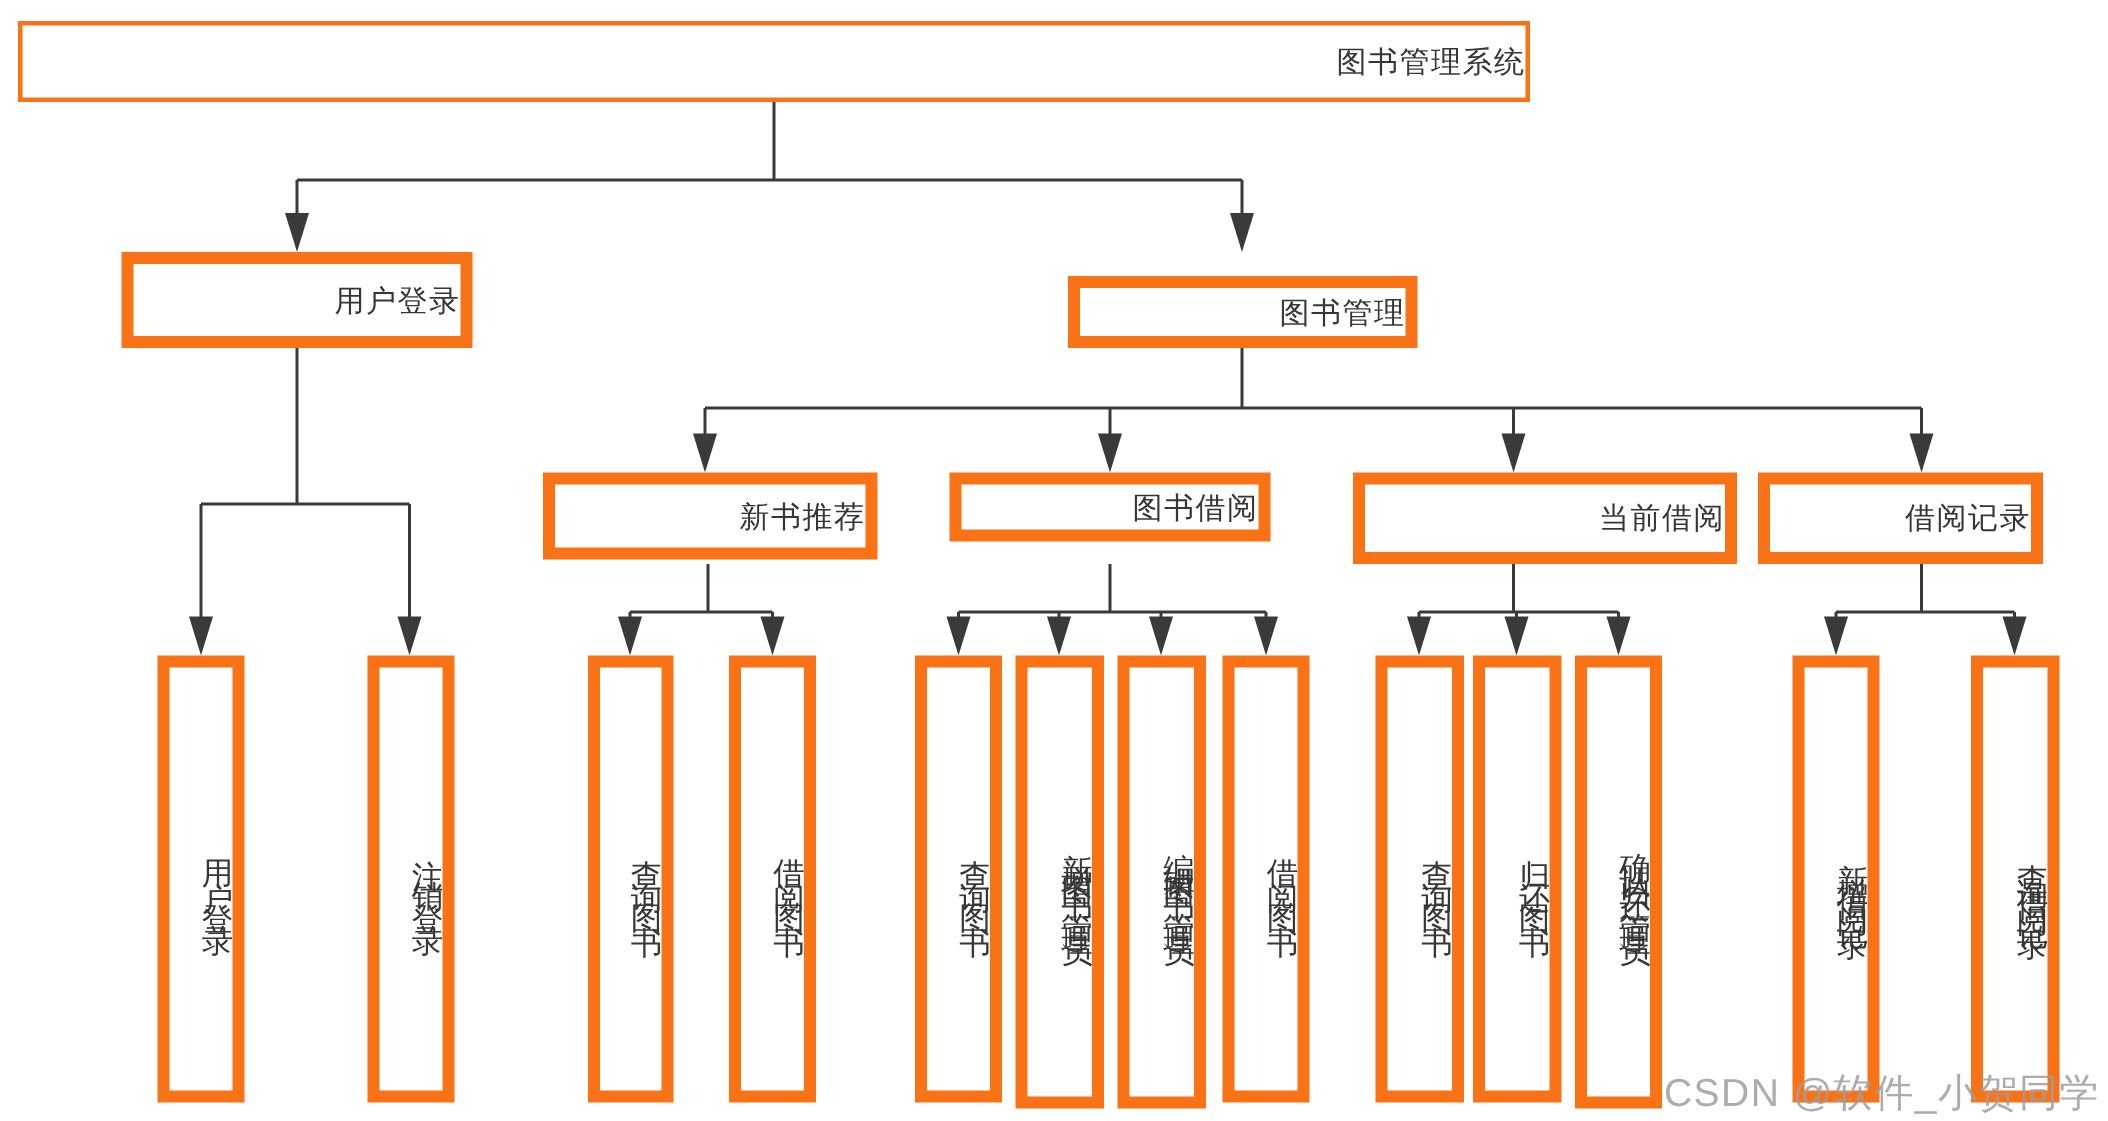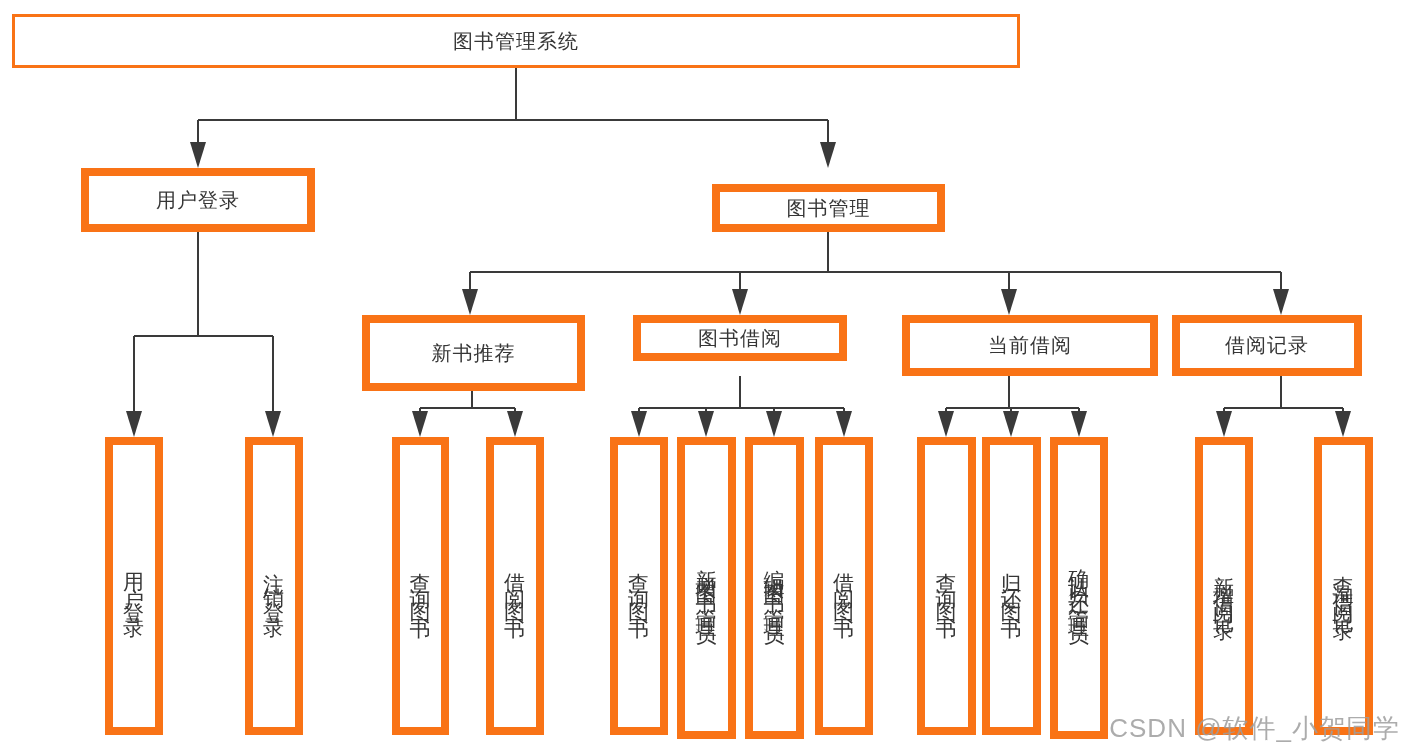--- a/index.html
+++ b/index.html
@@ -5,21 +5,21 @@
   html,body { margin:0; padding:0; background:#ffffff; }
   body { font-family:"Liberation Sans", sans-serif; }
   .canvas {
     position:relative; width:1405px; height:747px;
     background:#ffffff; overflow:hidden;
   }
   svg.connectors { position:absolute; left:0; top:0; z-index:1; }
   .node {
     position:absolute; box-sizing:border-box; background:#ffffff;
     border:8px solid #f97316; color:#363636;
-    display:flex; align-items:center; justify-content:center;
+    display:flex; align-items:center; justify-content:flex-end;
     z-index:2; text-align:center;
   }
   .root-node { border-width:3px; }
   .hnode span { font-size:20px; letter-spacing:1px; white-space:nowrap; }
   .vnode span {
     writing-mode:vertical-rl; text-orientation:mixed;
     font-size:21px; line-height:1.0; white-space:nowrap;
   }
   .vwide  { letter-spacing:15px; }
   .vmid   { letter-spacing:9px; }
@@ -72,21 +72,21 @@
     <span>图书管理系统</span>
   </div>
 
   <div class="node hnode" style="left:81px;top:168px;width:234px;height:64px">
     <span>用户登录</span>
   </div>
   <div class="node hnode" style="left:712px;top:184px;width:233px;height:48px">
     <span>图书管理</span>
   </div>
 
-  <div class="node hnode" style="left:362px;top:315px;width:223px;height:76px">
+  <div class="node hnode" style="left:362px;top:315px;width:223px;height:58px">
     <span>新书推荐</span>
   </div>
   <div class="node hnode" style="left:633px;top:315px;width:214px;height:46px">
     <span>图书借阅</span>
   </div>
   <div class="node hnode" style="left:902px;top:315px;width:256px;height:61px">
     <span>当前借阅</span>
   </div>
   <div class="node hnode" style="left:1172px;top:315px;width:190px;height:61px">
     <span>借阅记录</span>

